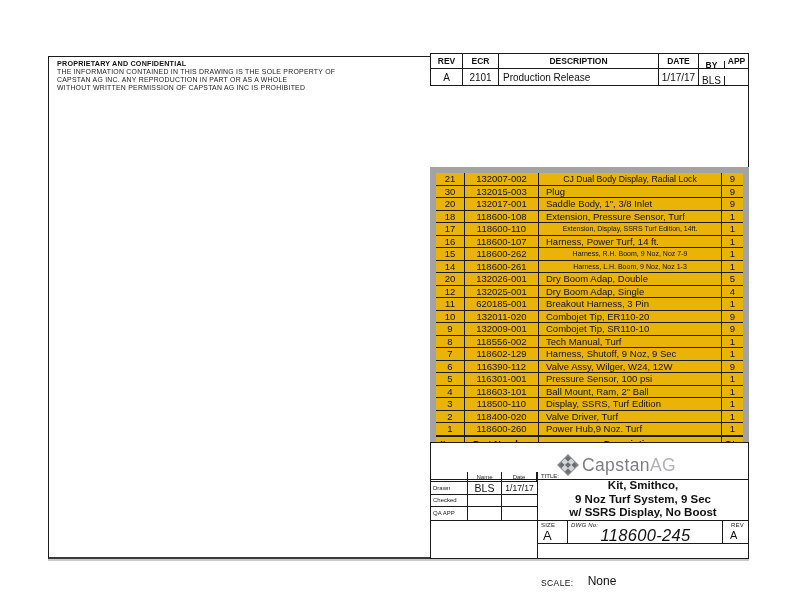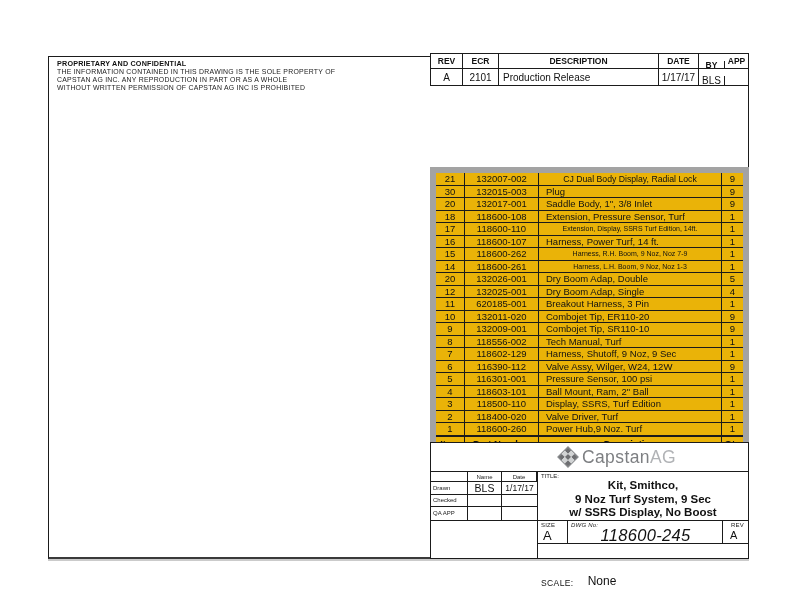--- a/index.html
+++ b/index.html
@@ -38,21 +38,21 @@
   .p-cell:last-child { border-right:none; }
   .pc-item{width:29px;} .pc-part{width:74px;} .pc-desc{width:183px; justify-content:flex-start; padding-left:7px;}
   .pc-qty{flex:1;}
   .p-row.hdr .pc-desc { justify-content:center; padding-left:0; }
   .desc-s { font-size:7px; }
   .desc-m { font-size:8.7px; }
   .desc-c { justify-content:center; padding-left:0; }
 
   
   #title-block { left:430px; top:442px; width:319px; height:117px; border:1px solid #1b1b1b; background:#fff; }
-  #logo-row { position:absolute; left:0; top:0; width:317px; height:29px; border-bottom:1px solid #1b1b1b;
+  #logo-row { position:absolute; left:0; top:8px; width:317px; height:29px; border-bottom:1px solid #1b1b1b;
               display:flex; align-items:center; justify-content:center; }
   #logo-lockup { position:relative; left:27px; display:flex; align-items:center; }
   #logo-text { font-size:17.5px; letter-spacing:.4px; margin-left:3px; }
   #logo-text .c1 { color:#7d7f82; }
   #logo-text .c2 { color:#b1b3b6; }
 
   #signoff { position:absolute; left:0; top:29px; width:107px; height:49px; border-right:1px solid #1b1b1b; border-bottom:1px solid #1b1b1b; }
   .so-row { display:flex; border-bottom:1px solid #1b1b1b; }
   .so-row:last-child { border-bottom:none; }
   .so-hdr { height:10px; }

